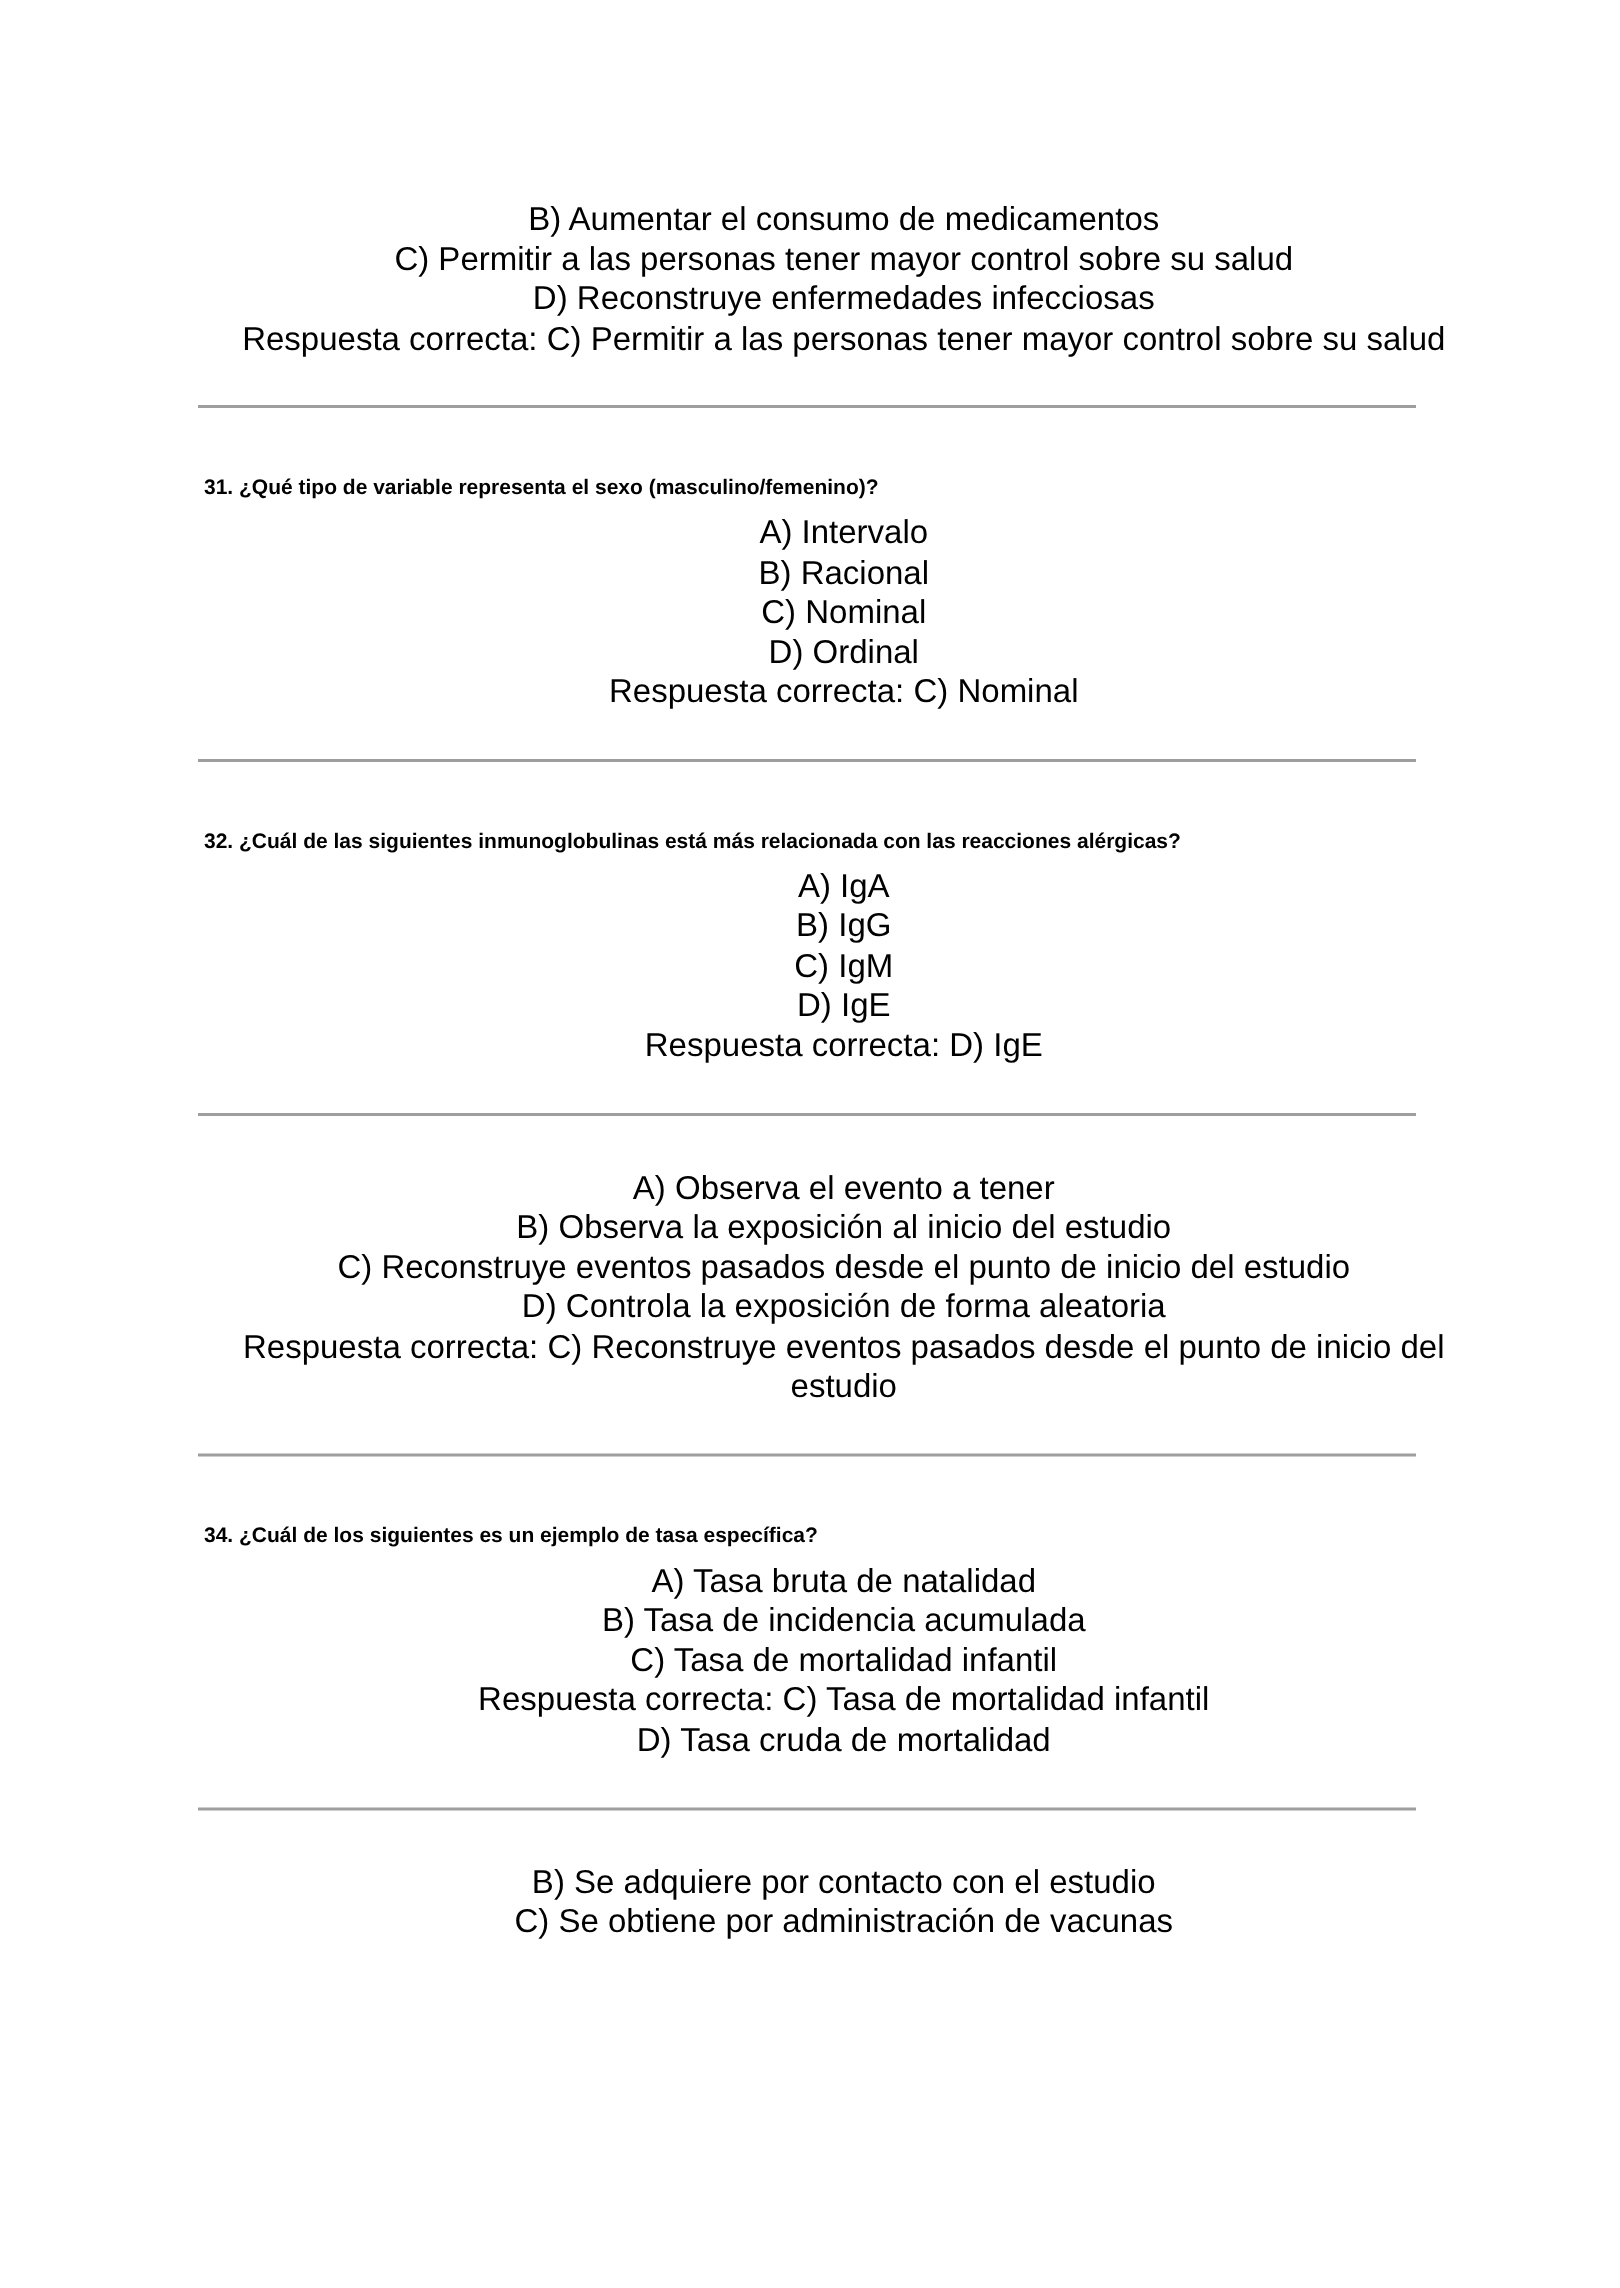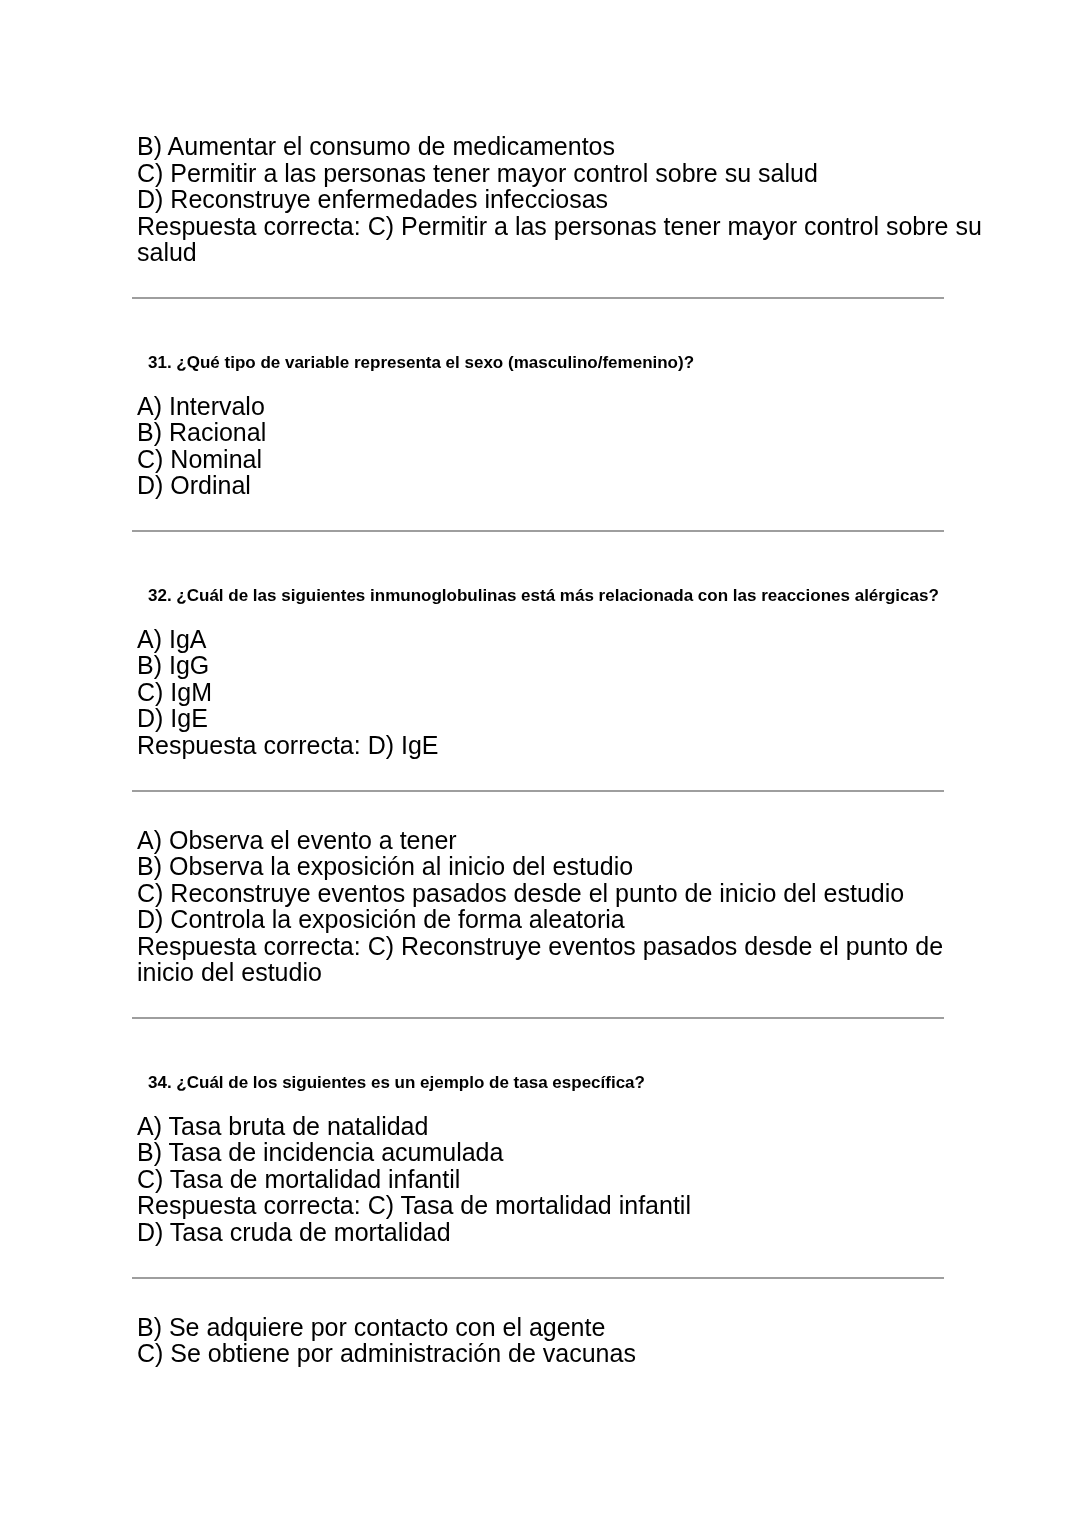--- a/index.html
+++ b/index.html
@@ -15,31 +15,32 @@
   .content {
     position: absolute;
     left: 132px;
     top: 133px;
     width: 856px;
   }
   .qblock { padding: 35px 0 31px 0; }
   .qblock.first { padding-top: 0; }
   .qblock.last { padding-bottom: 0; }
   .qtitle {
-    margin: 16px;
-    font-size: 17px;
+    margin: 4px;
+    font-size: 14px;
     line-height: 26.6px;
     font-weight: bold;
     color: #000000;
   }
   .line {
-    font-size: 25px;
+    font-size: 22px;
     line-height: 26.6px;
     padding-left: 5px;
     color: #000000;
+    text-align: center;
   }
   .line b { font-weight: normal; }
   hr.sep {
     border: none;
     border-top: 2px solid #9e9e9e;
     margin: 0;
     width: 812px;
   }
 </style>
 </head>
@@ -54,20 +55,21 @@
         <div class="line">D) Reconstruye enfermedades infecciosas</div>
         <div class="line answer"><b>Respuesta correcta:</b><span> C) Permitir a las personas tener mayor control sobre su salud</span></div>
       </section>
       <hr class="sep">
       <section class="qblock">
     <h3 class="qtitle">31. ¿Qué tipo de variable representa el sexo (masculino/femenino)?</h3>
   <div class="line">A) Intervalo</div>
         <div class="line">B) Racional</div>
         <div class="line">C) Nominal</div>
         <div class="line">D) Ordinal</div>
+        <div class="line answer"><b>Respuesta correcta:</b><span> C) Nominal</span></div>
       </section>
       <hr class="sep">
       <section class="qblock">
     <h3 class="qtitle">32. ¿Cuál de las siguientes inmunoglobulinas está más relacionada con las reacciones alérgicas?</h3>
   <div class="line">A) IgA</div>
         <div class="line">B) IgG</div>
         <div class="line">C) IgM</div>
         <div class="line">D) IgE</div>
         <div class="line answer"><b>Respuesta correcta:</b><span> D) IgE</span></div>
       </section>
@@ -83,17 +85,17 @@
       <section class="qblock">
     <h3 class="qtitle">34. ¿Cuál de los siguientes es un ejemplo de tasa específica?</h3>
   <div class="line">A) Tasa bruta de natalidad</div>
         <div class="line">B) Tasa de incidencia acumulada</div>
         <div class="line">C) Tasa de mortalidad infantil</div>
         <div class="line answer"><b>Respuesta correcta:</b><span> C) Tasa de mortalidad infantil</span></div>
         <div class="line">D) Tasa cruda de mortalidad</div>
       </section>
       <hr class="sep">
       <section class="qblock last">
-        <div class="line">B) Se adquiere por contacto con el agente</div>
+        <div class="line">B) Se adquiere por contacto con el estudio</div>
         <div class="line">C) Se obtiene por administración de vacunas</div>
       </section>
     </div>
 </div>
 
 </body></html>

